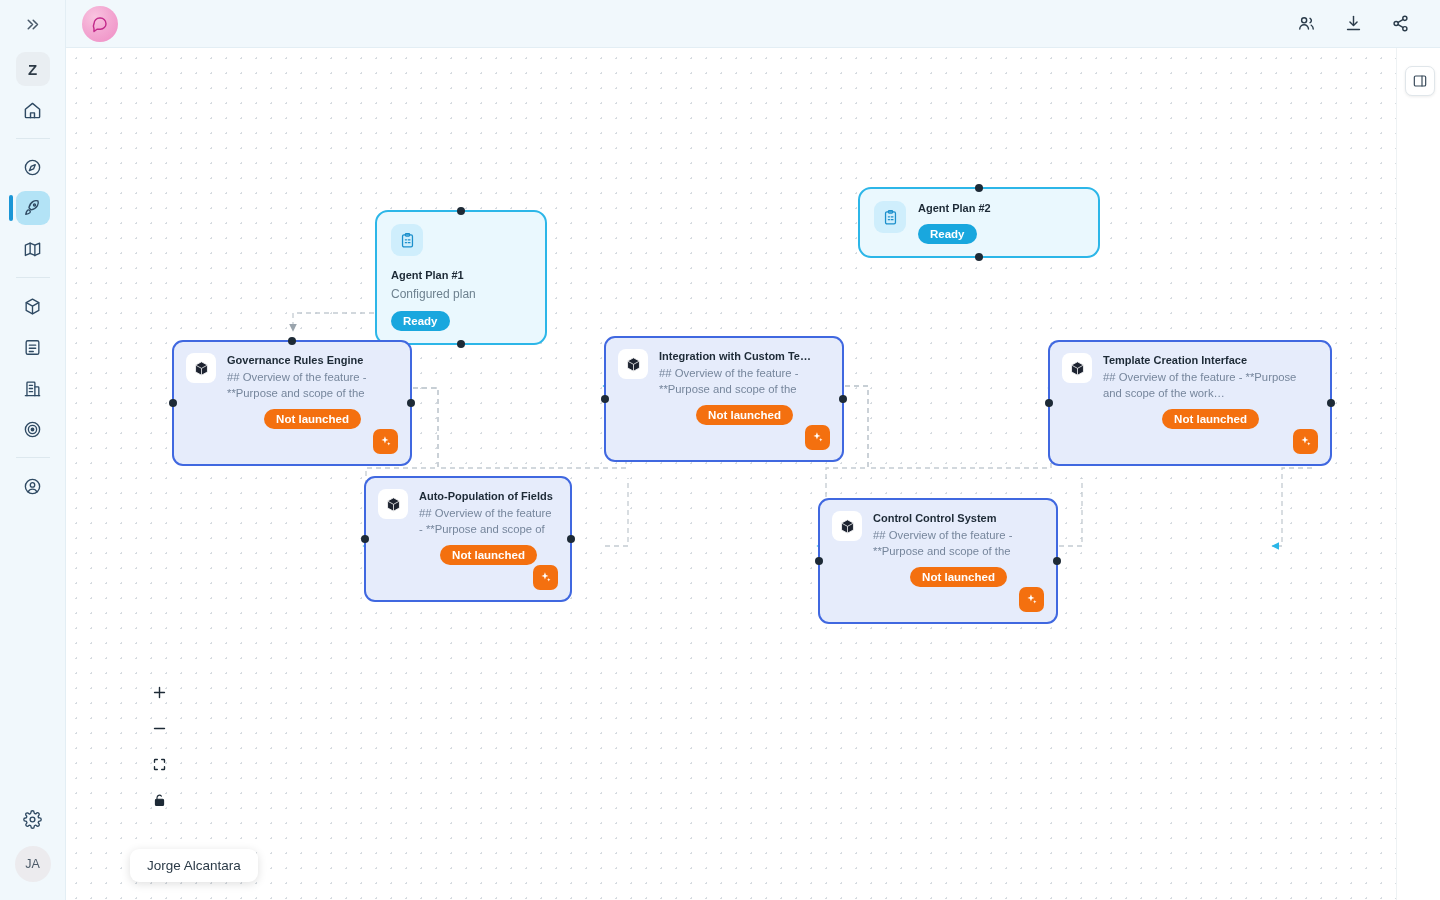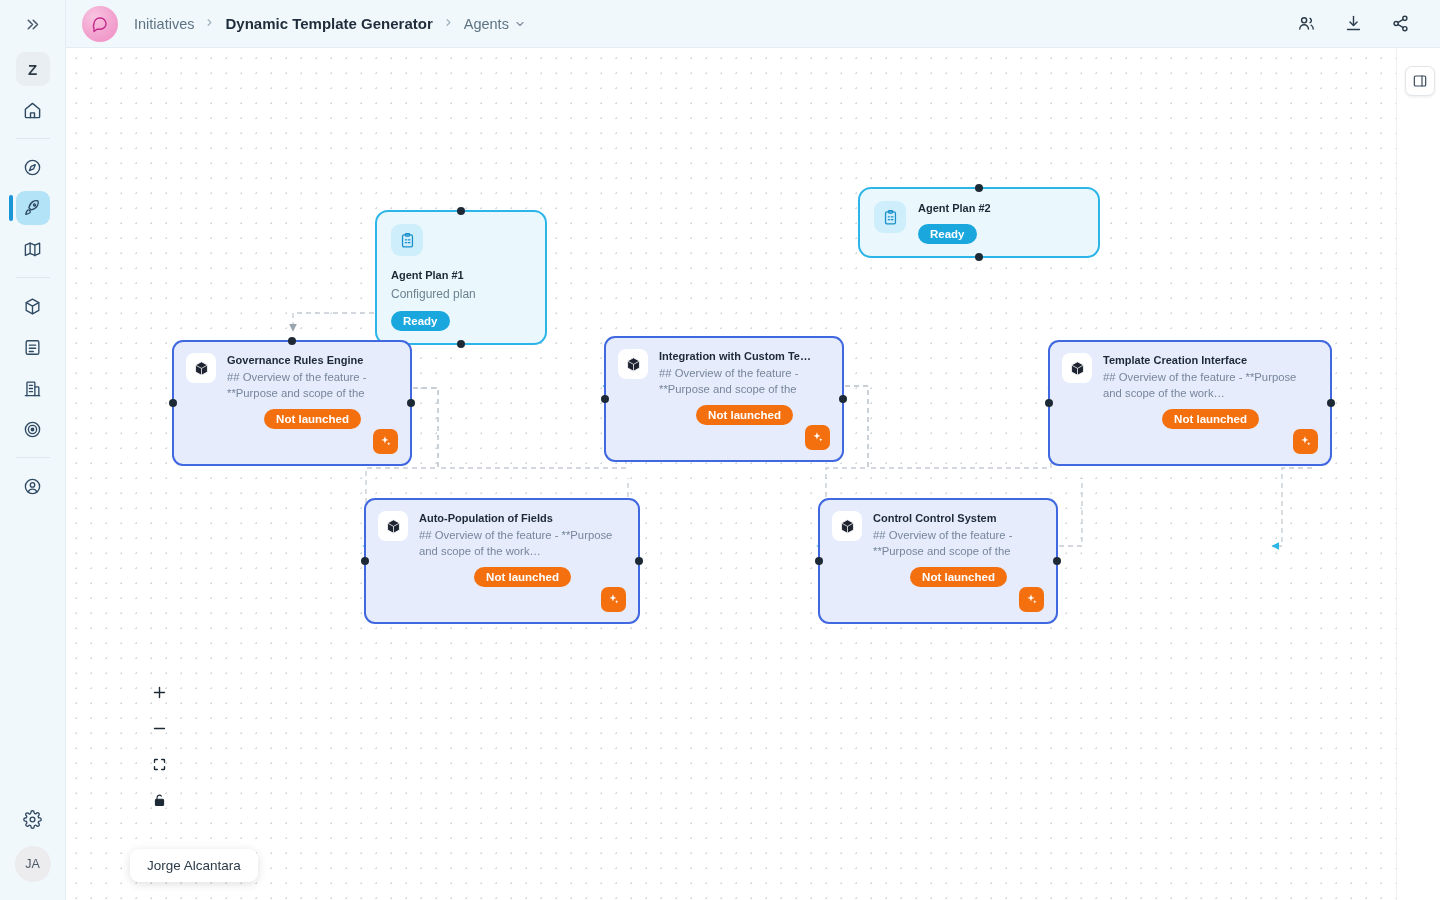--- a/index.html
+++ b/index.html
@@ -233,42 +233,20 @@
 
   <div class="main">
 
     <div class="topbar">
       <div class="crumb-avatar">
         <svg width="18" height="18" viewBox="0 0 24 24" fill="none" stroke="currentColor" stroke-width="1.9" stroke-linecap="round" stroke-linejoin="round">
             <path d="M20 11.5a7.5 7.5 0 0 1-7.5 7.5H8l-4 3v-3.6A7.5 7.5 0 0 1 4 11.5 7.5 7.5 0 0 1 11.5 4h1A7.5 7.5 0 0 1 20 11.5z"></path>
           </svg>
       </div>
 
-      <div class="crumbs">
-        <span class="crumb">Initiatives</span>
-        <span class="crumb-sep">
-          <svg width="11" height="11" viewBox="0 0 24 24" fill="none" stroke="currentColor" stroke-width="2.6" stroke-linecap="round" stroke-linejoin="round">
-              <path d="M9 18l6-6-6-6"></path>
-            </svg>
-        </span>
-        <span class="crumb current">Dynamic Template Generator</span>
-        <span class="crumb-sep">
-          <svg width="11" height="11" viewBox="0 0 24 24" fill="none" stroke="currentColor" stroke-width="2.6" stroke-linecap="round" stroke-linejoin="round">
-              <path d="M9 18l6-6-6-6"></path>
-            </svg>
-        </span>
-        <span class="crumb-drop">
-          <span class="crumb">Agents</span>
-          <span style="color:#7b8e9c;display:flex;">
-            <svg width="12" height="12" viewBox="0 0 24 24" fill="none" stroke="currentColor" stroke-width="2.2" stroke-linecap="round" stroke-linejoin="round">
-                <path d="M6 9l6 6 6-6"></path>
-              </svg>
-          </span>
-        </span>
-      </div>
 
       <div class="topbar-actions">
         <span class="tb-icon">
           <svg width="19" height="19" viewBox="0 0 24 24" fill="none" stroke="currentColor" stroke-width="1.8" stroke-linecap="round" stroke-linejoin="round">
               <circle cx="9" cy="8" r="3.2"></circle>
               <path d="M3.5 19a5.5 5.5 0 0 1 11 0"></path>
               <path d="M16.5 5.4a3.2 3.2 0 0 1 0 5.6"></path>
               <path d="M18 14.2a5.5 5.5 0 0 1 2.5 4.8"></path>
             </svg>
         </span>
@@ -426,21 +404,21 @@
             <svg width="13" height="13" viewBox="0 0 24 24" fill="currentColor">
                 <path d="M11 2.5l1.8 4.7 4.7 1.8-4.7 1.8L11 15.5 9.2 10.8 4.5 9l4.7-1.8z"></path>
                 <path d="M18 13l.9 2.3 2.3.9-2.3.9-.9 2.3-.9-2.3-2.3-.9 2.3-.9z"></path>
               </svg>
           </span>
         </div>
         <div class="handle" style="left:-5px; top:50%; margin-top:-4px;"></div>
         <div class="handle" style="right:-5px; top:50%; margin-top:-4px;"></div>
       </div>
 
-      <div class="node feat" style="left:298px; top:450px; width:276px;">
+      <div class="node feat" style="left:298px; top:428px; width:208px;">
         <div class="feat-row">
           <div class="feat-ico">
             <svg width="17" height="17" viewBox="0 0 24 24" fill="#1d2330" stroke="#fff" stroke-width="1.1" stroke-linejoin="round">
                 <path d="M12 2.6l8.4 4.6v9.6L12 21.4 3.6 16.8V7.2z"></path>
                 <path d="M3.8 7.3L12 11.8l8.2-4.5M12 11.8V21.2" stroke="#fff" fill="none"></path>
               </svg>
           </div>
           <div style="min-width:0;flex:1;">
             <div class="feat-title">Auto-Population of Fields</div>
             <div class="feat-desc">## Overview of the feature - **Purpose and scope of the work…</div>

